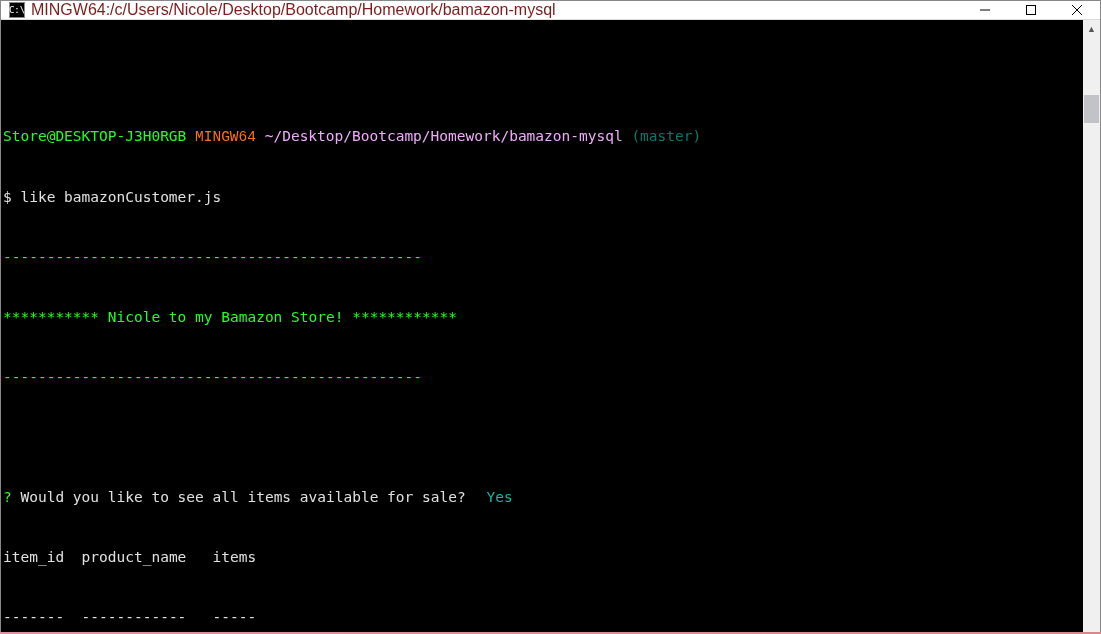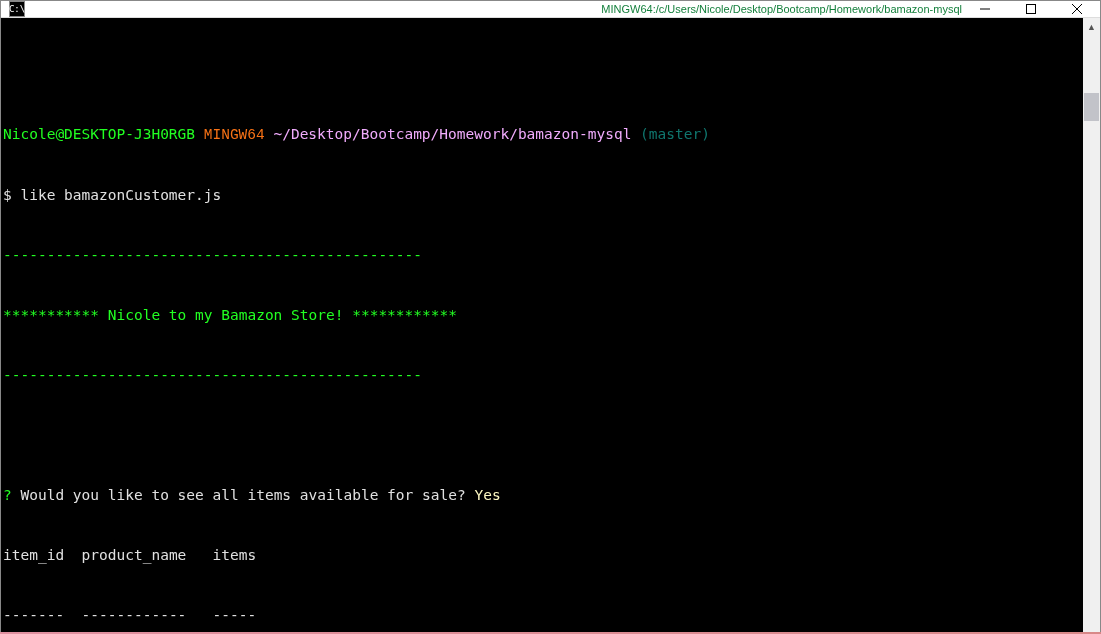--- a/index.html
+++ b/index.html
@@ -38,25 +38,24 @@
       color: #fff;
       font-size: 9px;
       font-family: monospace;
       display: flex;
       align-items: center;
       justify-content: center;
       border: 1px solid #888;
     }
     .titlebar-title {
       flex: 1;
-      font-size: 11px;
-      color: #15803d;
+      font-size: 16px;
+      color: #7f1d1d;
       white-space: nowrap;
       overflow: hidden;
-      text-align: right;
     }
     .window-controls {
       display: flex;
       height: 100%;
     }
     .win-btn {
       width: 46px;
       height: 100%;
       display: flex;
       align-items: center;
@@ -103,21 +102,21 @@
       right: 1px;
       height: 28px;
       background: #c2c3c9;
       cursor: pointer;
     }
     .green { color: #22ff22; }
     .magenta { color: #f97316; font-family: Liberation Mono, monospace; }
     .yellow { color: #f0abfc; }
     .cyan { color: #0f766e; }
     .white { color: #e0e0e0; }
-    .blue { color: #fef9c3; }
+    .blue { color: #14b8a6; margin-left: 12px; }
     .blank { height: 20px; }
     .bottom-border {
       height: 2px;
       background: linear-gradient(to right, #e090a0, #d88888);
       position: absolute;
       bottom: 0;
       left: 0;
       right: 0;
     }
   </style>
@@ -144,21 +143,21 @@
             <line x1="0" y1="0" x2="10" y2="10" stroke="#000" stroke-width="1"></line>
             <line x1="10" y1="0" x2="0" y2="10" stroke="#000" stroke-width="1"></line>
           </svg>
       </div>
     </div>
   </div>
 
   <div class="terminal-wrap">
     <div class="terminal">
       <div class="blank"></div>
-      <div><span class="green">Nicole@DESKTOP-J3H0RGB</span><span class="white"> </span><span class="magenta">MINGW64</span><span class="white"> </span><span class="yellow">~/Desktop/Bootcamp/Homework/bamazon-mysql</span><span class="white"> </span><span class="cyan">(master)</span></div>
+      <div><span class="green">Store@DESKTOP-J3H0RGB</span><span class="white"> </span><span class="magenta">MINGW64</span><span class="white"> </span><span class="yellow">~/Desktop/Bootcamp/Homework/bamazon-mysql</span><span class="white"> </span><span class="cyan">(master)</span></div>
       <div><span class="white">$</span><span class="white"> </span><span class="white">like bamazonCustomer.js</span></div>
       <div class="green">------------------------------------------------</div>
       <div class="green">*********** Nicole to my Bamazon Store! ************</div>
       <div class="green">------------------------------------------------</div>
       <div class="blank"></div>
       <div><span class="green">?</span><span class="white"> Would you like to see all items available for sale? </span><span class="blue">Yes</span></div>
       <div class="white"><span id="th-id">item_id  </span><span id="th-name">product_name   </span><span id="th-price">items</span></div>
       <div class="white"><span id="ts-id">-------  </span><span id="ts-name">------------   </span><span id="ts-price">-----</span></div>
       
       

